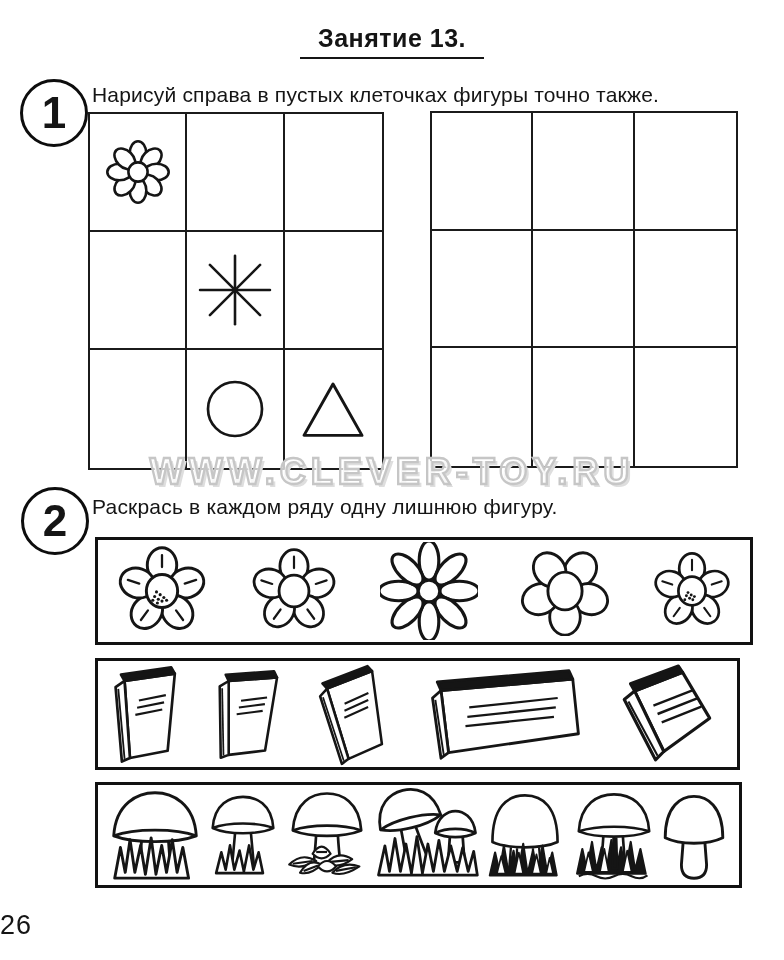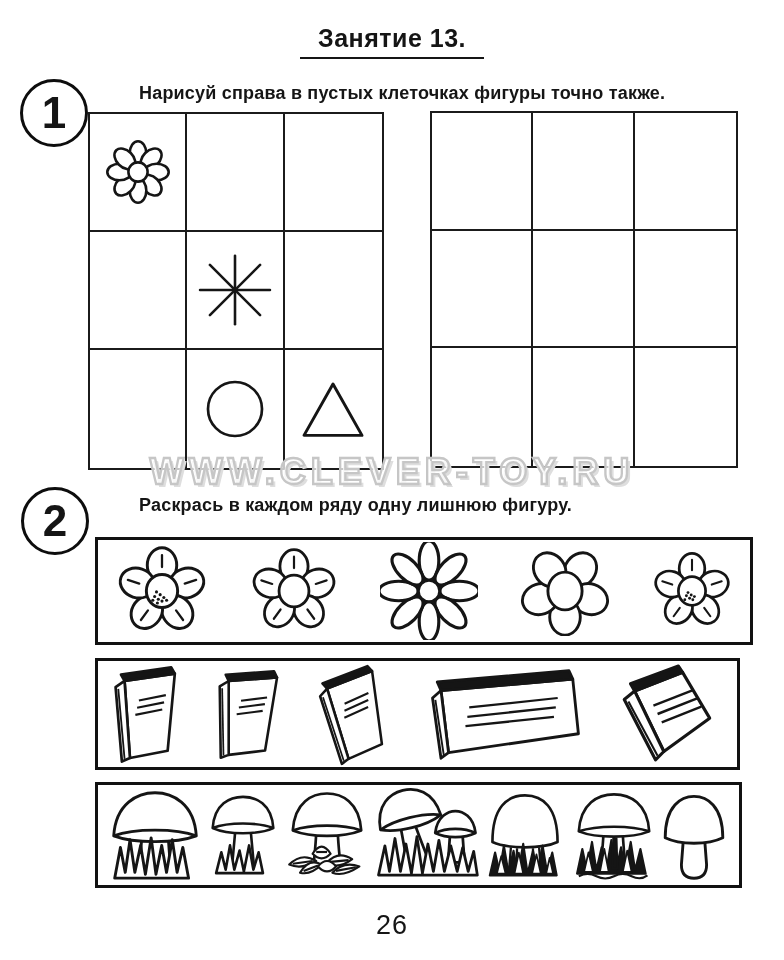--- a/index.html
+++ b/index.html
@@ -12,21 +12,21 @@
     display:inline-block;font-size:25px;font-weight:700;letter-spacing:.5px;
     border-bottom:2.5px solid #151515;padding:0 18px 4px 18px;
   }
   .badge{
     position:absolute;width:62px;height:62px;border:3.5px solid #0d0d0d;border-radius:50%;
     display:flex;align-items:center;justify-content:center;
     font-size:44px;font-weight:700;background:#fff;
   }
   .badge1{left:20px;top:79px;}
   .badge2{left:21px;top:487px;}
-  .instr{position:absolute;font-size:18px;font-weight:700;letter-spacing:.2px;white-space:nowrap;margin-left:47px;}
+  .instr{position:absolute;font-size:21px;font-weight:400;letter-spacing:.2px;white-space:nowrap;}
   .instr1{left:92px;top:83px;}
   .instr2{left:92px;top:495px;text-align:center;}
   .grid{
     position:absolute;display:grid;grid-template-columns:repeat(3,1fr);grid-template-rows:repeat(3,1fr);
     border:2.5px solid #1b1b1b;box-sizing:border-box;background:transparent;
   }
   .grid-left{left:88px;top:112px;width:296px;height:358px;}
   .grid-right{left:430px;top:111px;width:308px;height:357px;}
   .cell{
     border-right:2px solid #1b1b1b;border-bottom:2px solid #1b1b1b;
@@ -44,21 +44,21 @@
   .strip-mushrooms svg{margin-bottom:3px;}
   .watermark{
     position:absolute;top:451px;left:50%;transform:translateX(-50%);
     white-space:nowrap;font-size:36px;font-weight:700;letter-spacing:5px;
     color:rgba(255,255,255,0.75);
     -webkit-text-stroke:2.3px #c6c6c6;
     text-shadow:3px 3px 0 #dedede;
     z-index:6;pointer-events:none;
   }
   .pagenum{
-    position:absolute;left:0;right:0;top:910px;text-align:center;
+    position:absolute;left:0;right:0;top:910px;
     font-size:27px;font-weight:400;letter-spacing:1px;
   }
 </style>
 </head>
 <body>
 
 <div class="page">
 
   <div class="title-wrap">
     <span class="title">Занятие 13.</span>

